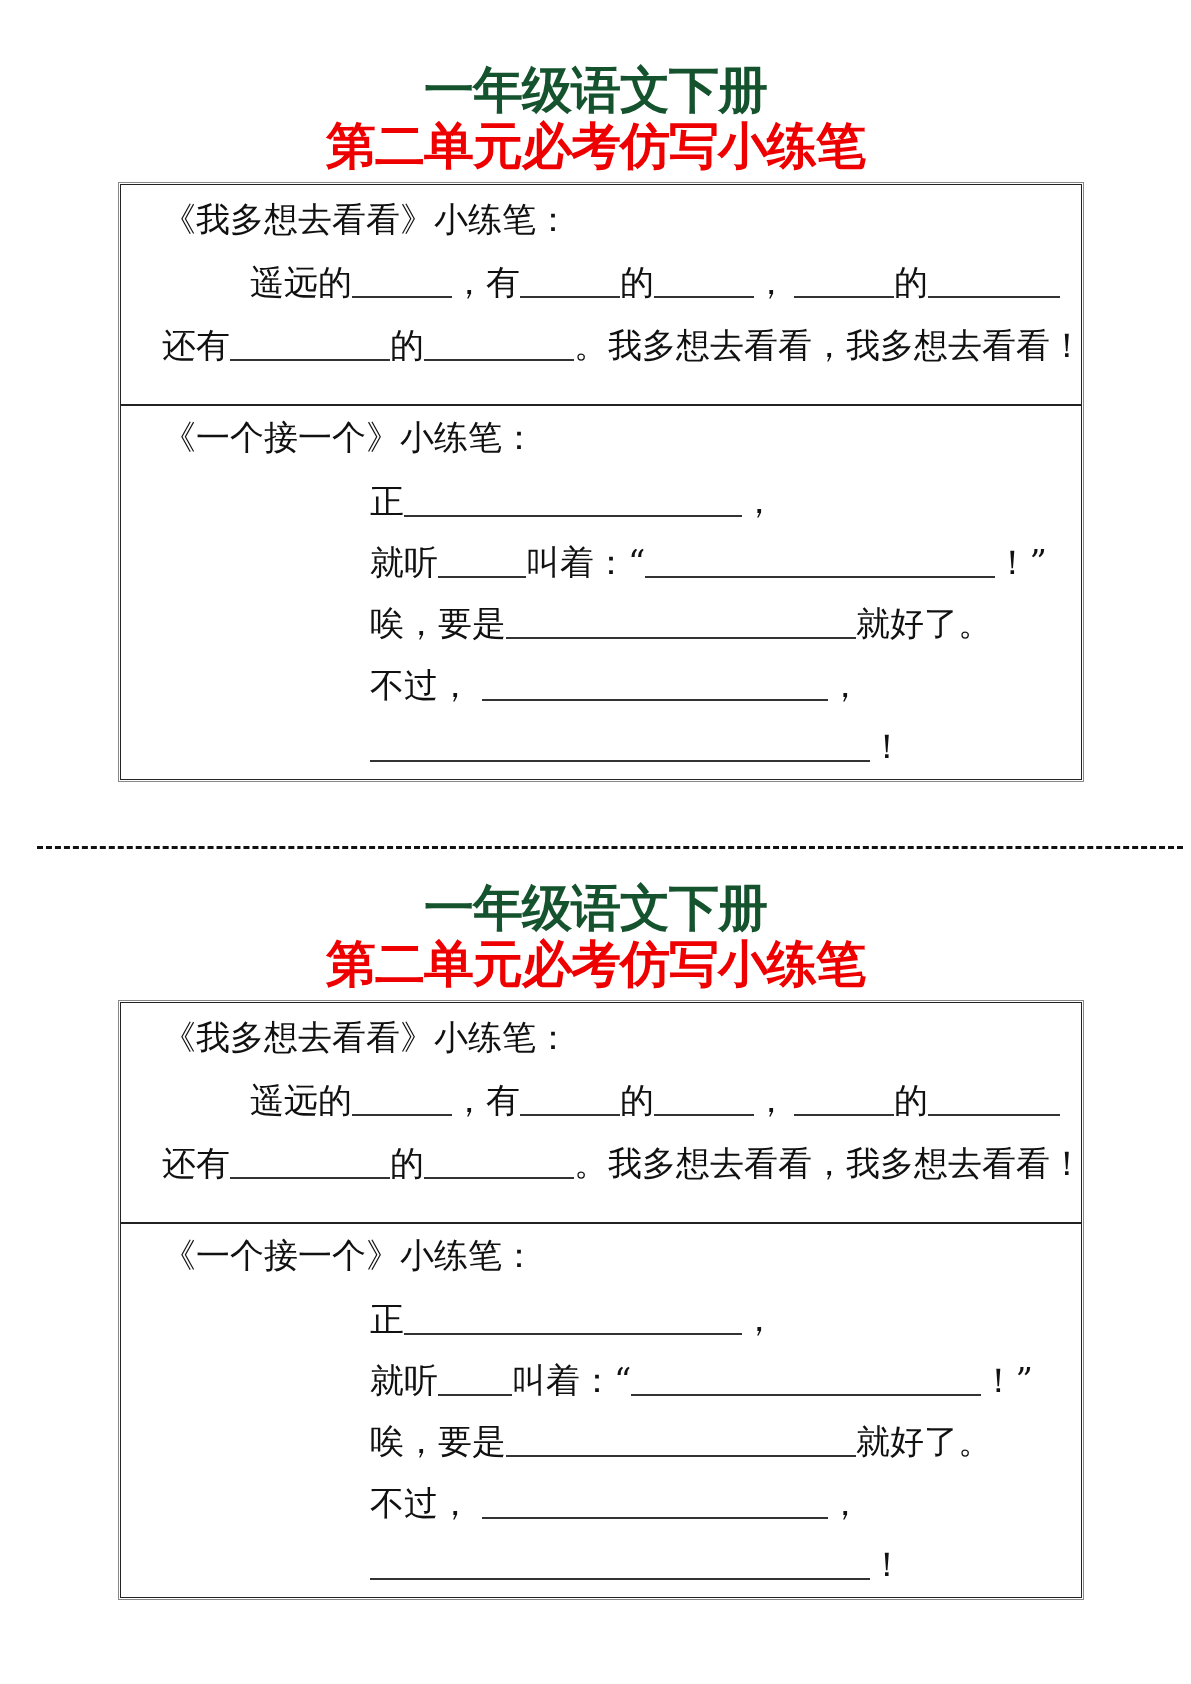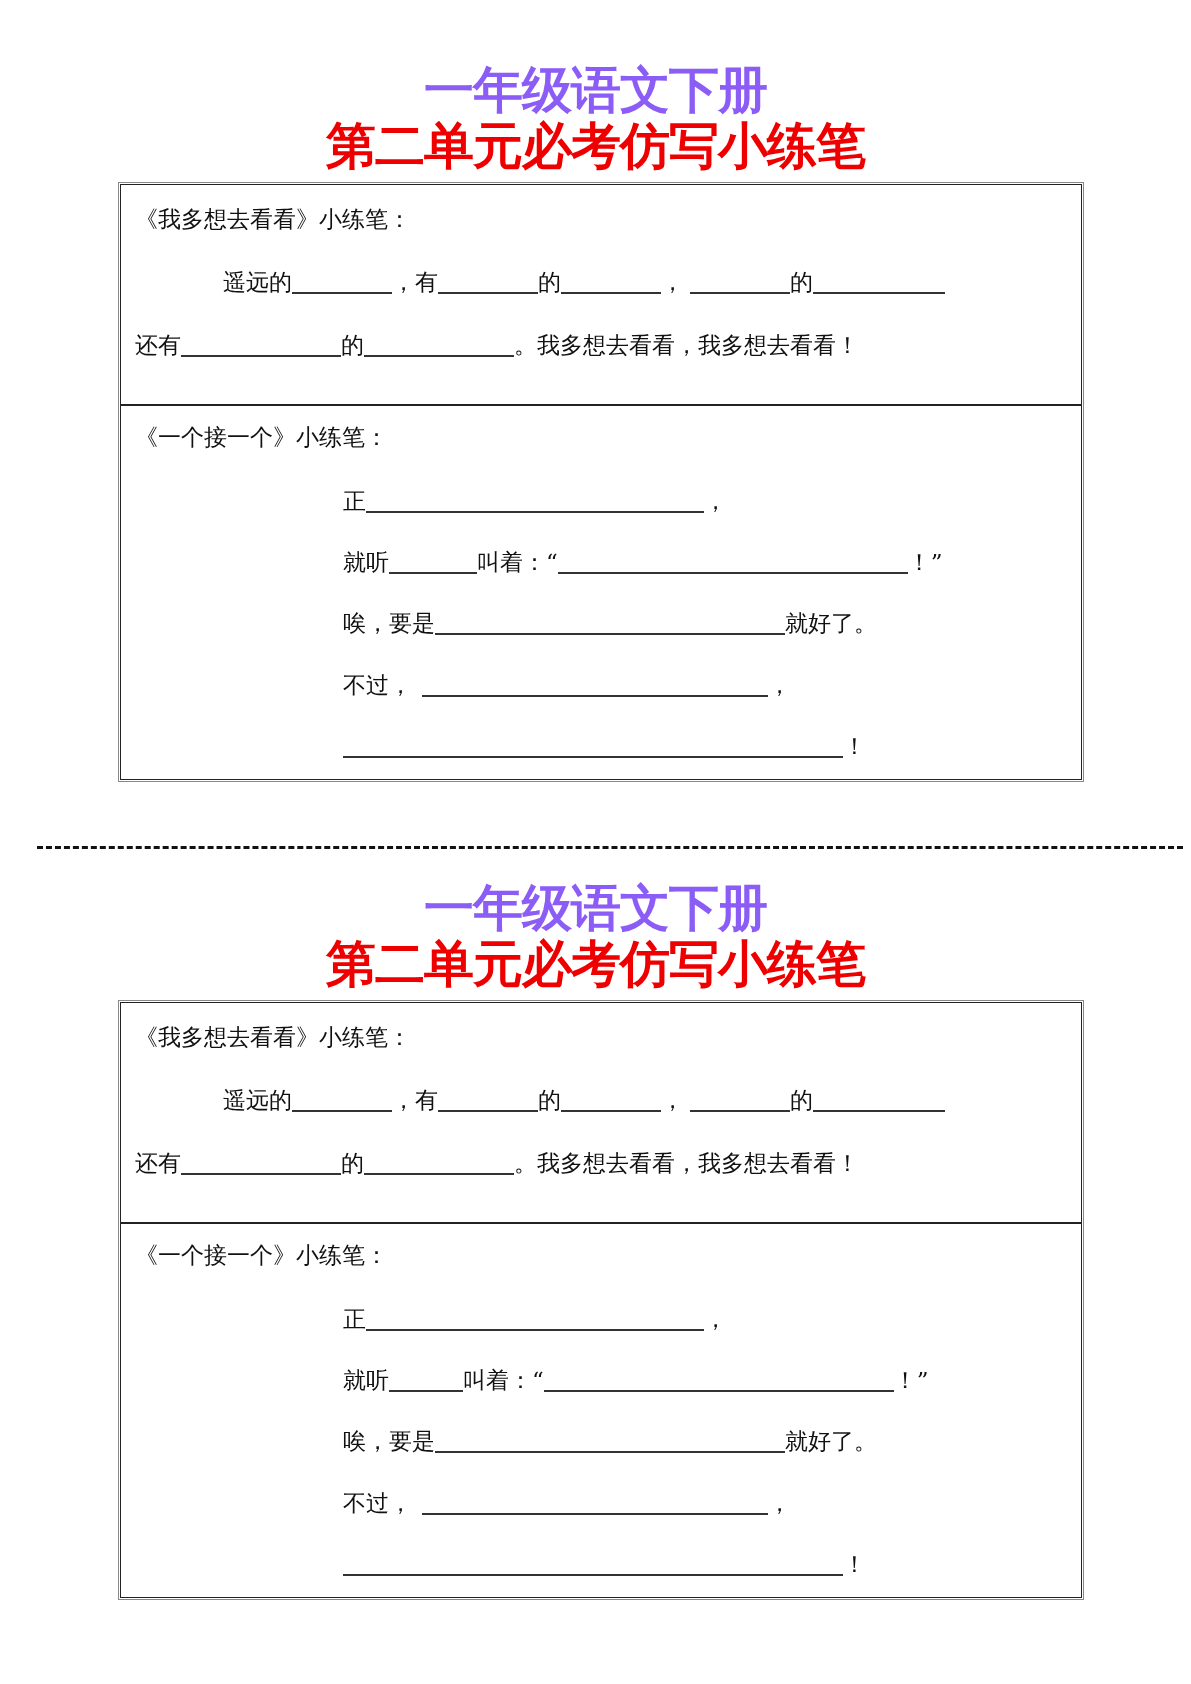--- a/index.html
+++ b/index.html
@@ -1,28 +1,28 @@
 <!DOCTYPE html>
 <html><head>
 <meta charset="utf-8">
 <style>
   html, body { margin: 0; padding: 0; background: #ffffff; }
   body { width: 1191px; height: 1684px; position: relative; overflow: hidden;
          font-family: "DejaVu Serif", "Liberation Serif", serif; color: #111; }
   .sheet { position: absolute; left: 0; width: 1191px; height: 818px; }
   .title-main { position: absolute; left: 0; width: 1191px; text-align: center;
                 font-family: "DejaVu Sans", "Liberation Sans", sans-serif; font-weight: bold;
-                font-size: 50px; line-height: 56px; color: #8b5cf6; letter-spacing: -1px; }
+                font-size: 50px; line-height: 56px; color: #14532d; letter-spacing: -1px; }
   .title-sub { position: absolute; left: 0; width: 1191px; text-align: center;
                font-family: "DejaVu Sans", "Liberation Sans", sans-serif; font-weight: bold;
                font-size: 50px; line-height: 56px; color: #ee0000; letter-spacing: -1px; }
   .box { position: absolute; left: 120px; width: 962px; border: 1px solid #222;
          outline: 1px solid #888; outline-offset: 1px; box-sizing: border-box; }
   .divider { position: absolute; left: 0; right: 0; height: 0; border-top: 2px solid #222; }
-  .row { position: absolute; font-size: 23px; line-height: 34px; white-space: nowrap; }
+  .row { position: absolute; font-size: 34px; line-height: 34px; white-space: nowrap; margin-left: 27px; }
   .blank { display: inline-block; border-bottom: 2px solid #333; height: 26px; vertical-align: -4px; }
   .dash { position: absolute; left: 37px; top: 846px; width: 1146px; height: 0;
           border-top: 3px dashed #111; }
 </style>
 </head>
 <body>
 
 <div class="sheet" style="top:0;">
   <div class="title-main" style="top:62px;">一年级语文下册</div>
   <div class="title-sub" style="top:118px;">第二单元必考仿写小练笔</div>

